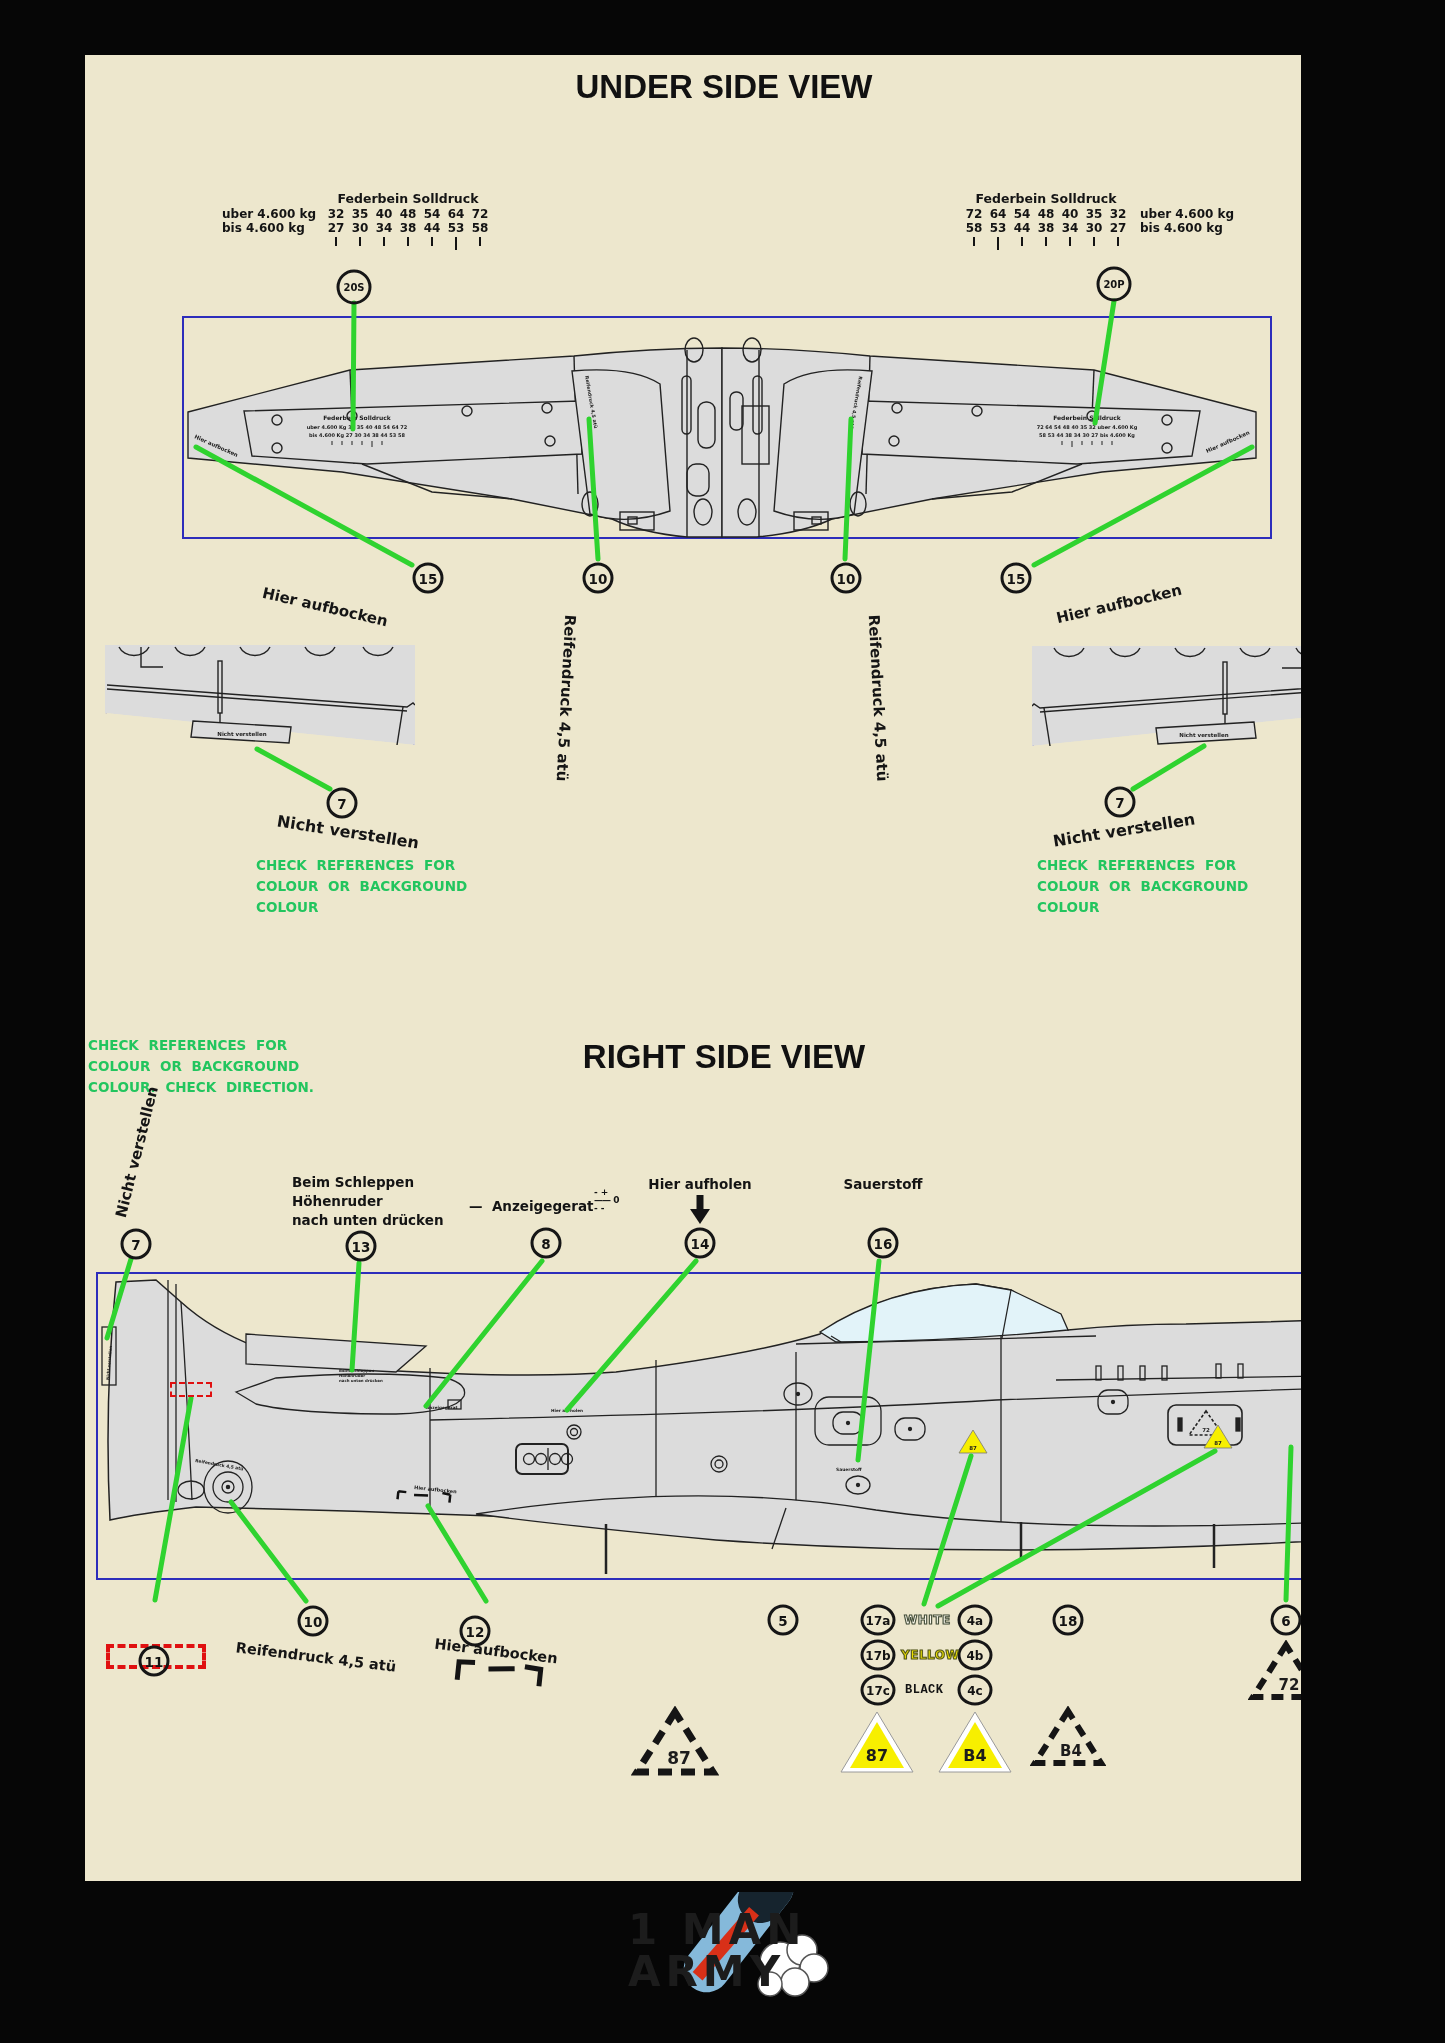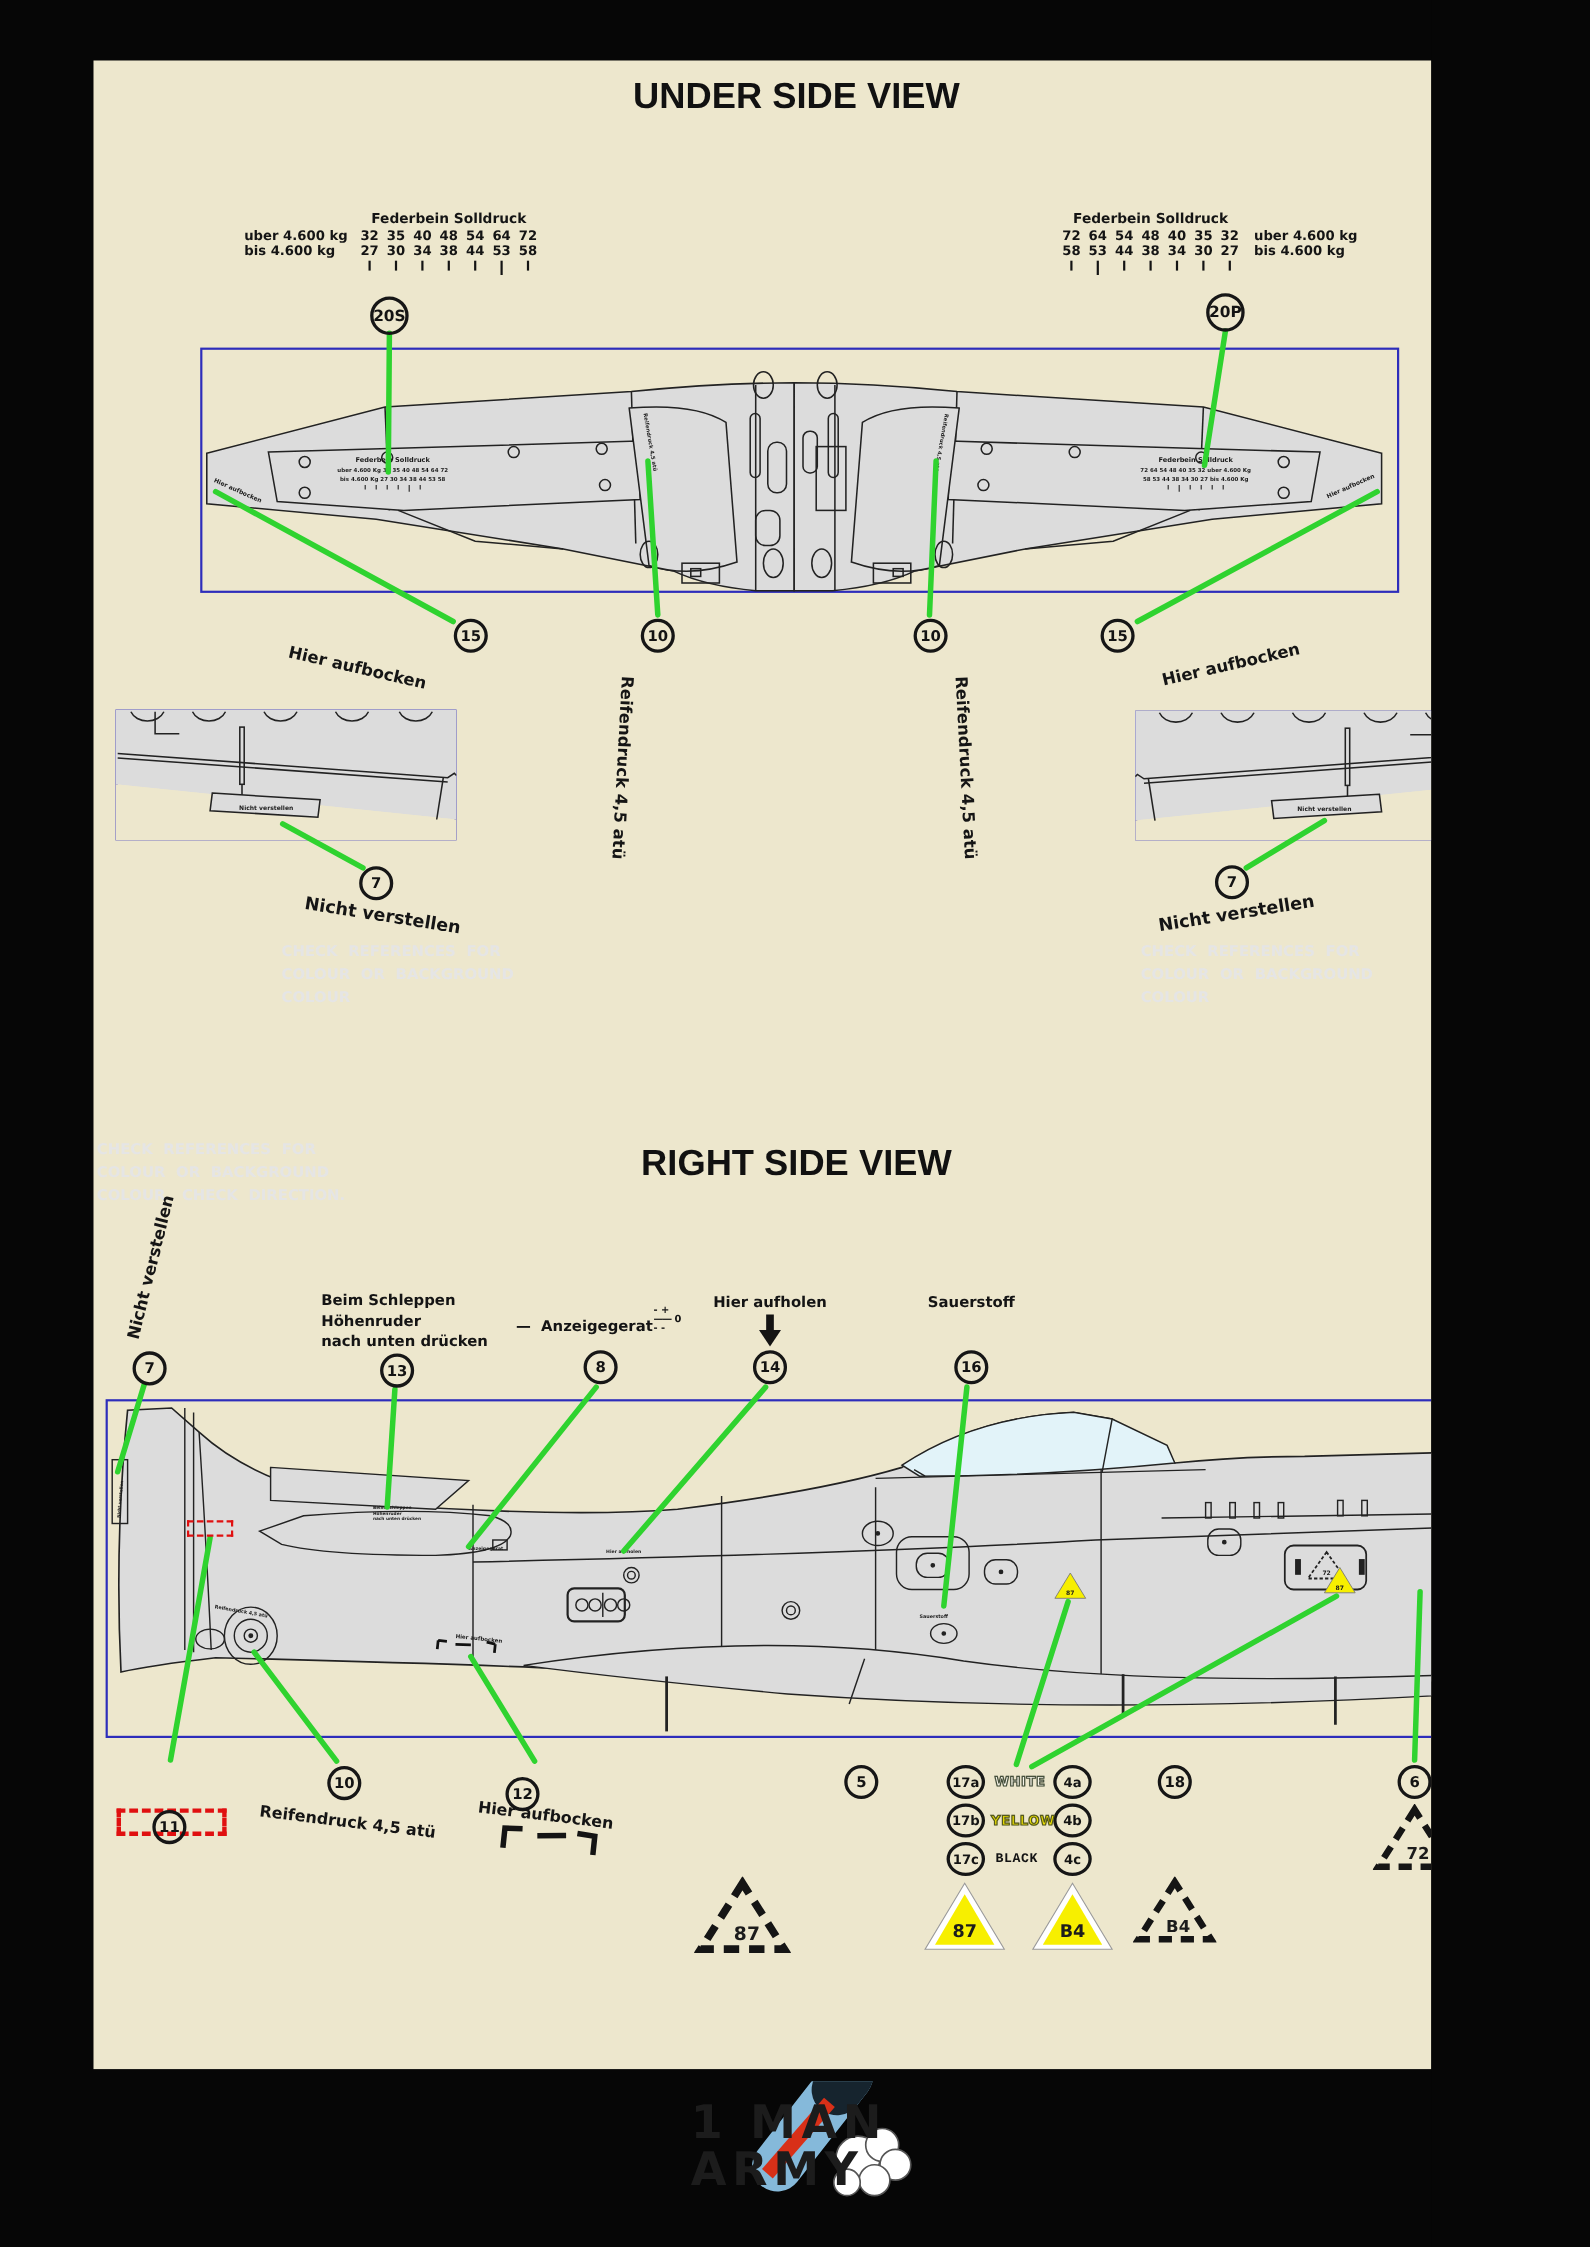--- a/index.html
+++ b/index.html
@@ -7,38 +7,38 @@
   .sheet{position:relative;width:1301px;height:2043px;background:#060606;overflow:hidden;
          font-family:"DejaVu Sans",sans-serif;}
   .page{position:absolute;left:85px;top:55px;width:1278px;height:1826px;background:#ede7cd;z-index:1;}
   .abs{position:absolute;}
   .big-title{position:absolute;z-index:6;transform:translateX(-50%);
              font:bold 33px "Liberation Sans",sans-serif;letter-spacing:0px;color:#111;white-space:nowrap;}
   
   .co{position:absolute;z-index:7;width:31px;height:31px;border:3px solid #161616;border-radius:50%;
       display:flex;align-items:center;justify-content:center;font:bold 13.5px "DejaVu Sans",sans-serif;
       color:#131313;transform:translate(-50%,-50%);background:transparent;}
-  .co.big{width:35px;height:35px;border-width:3.5px;font-size:14px;}
+  .co.big{width:35px;height:35px;border-width:3.5px;font-size:10px;}
   .co.wide{width:35px;font-size:12px;}
   
   .spring{position:absolute;z-index:6;color:#141414;font:bold 12px "DejaVu Sans",sans-serif;white-space:nowrap;}
   .spring .row{display:flex;align-items:flex-end;}
   .spring .t{font-size:12.5px;width:168px;text-align:center;margin-bottom:1px;}
   .spring .lab{width:102px;font-size:12px;}
   .spring.mirror .lab{padding-left:10px;}
   .spring .num{width:24px;text-align:center;}
   .spring .ticks{display:flex;margin-top:2px;height:13px;}
   .spring .tk{width:24px;display:flex;justify-content:center;}
   .spring .tk i{display:block;width:2px;height:9px;background:#141414;}
   .spring .tk.tall i{height:13px;width:2.5px;}
   .ml{margin-left:102px;}
   
   .tilt{position:absolute;z-index:7;white-space:nowrap;font:bold 15px "DejaVu Sans",sans-serif;color:#151515;
         transform-origin:center center;}
-  .note{position:absolute;z-index:7;font:bold 13.5px "DejaVu Sans",sans-serif;color:#e5e5e5;
+  .note{position:absolute;z-index:7;font:bold 13.5px "DejaVu Sans",sans-serif;color:#22c55e;
         line-height:21px;word-spacing:5px;white-space:nowrap;}
   .lbl{position:absolute;z-index:7;font:bold 13.5px "DejaVu Sans",sans-serif;color:#141414;
        line-height:19px;white-space:nowrap;}
   .frame{position:absolute;border:2px solid #2d2dbb;background:transparent;z-index:2;}
   .drawbox{position:absolute;z-index:2;}
   svg text{font-family:"DejaVu Sans",sans-serif;fill:#1c1c1c;}
   .reddash{position:absolute;z-index:7;border:3px dashed #e01010;background:transparent;}
   .colorword{position:absolute;z-index:7;transform:translate(0,-50%);font:bold 12px "DejaVu Sans",sans-serif;
              letter-spacing:.5px;}
   .w-white{color:#f8f6ea;-webkit-text-stroke:1.1px #46503c;text-shadow:0 0 1px #46503c;}

